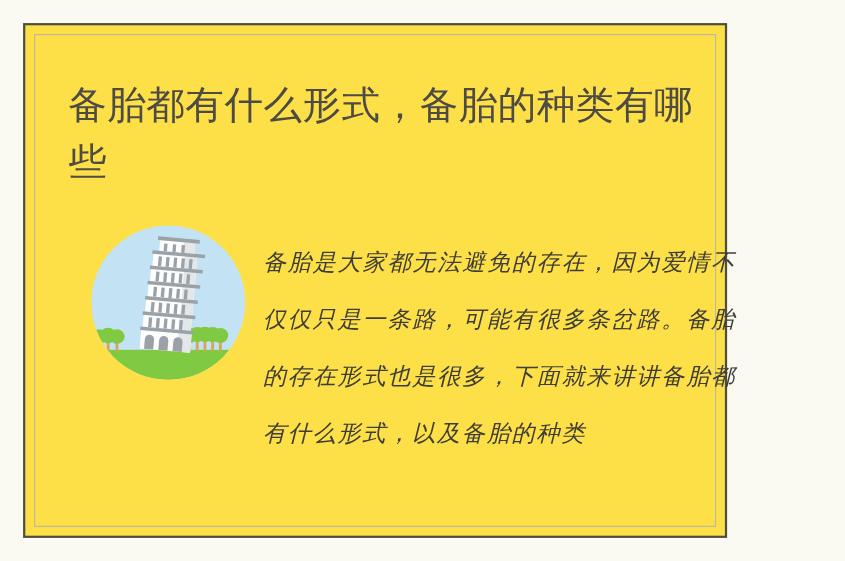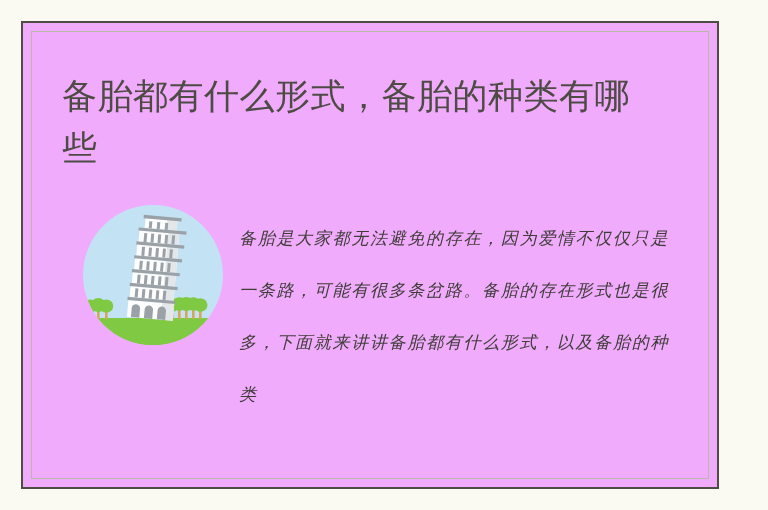--- a/index.html
+++ b/index.html
@@ -11,25 +11,25 @@
     height: 510px;
     background: #fbfaf2;
     font-family: "Liberation Sans", "DejaVu Sans", sans-serif;
     overflow: hidden;
   }
 
   #card {
     position: absolute;
     left: 21px;
     top: 21px;
-    width: 698px;
+    width: 640px;
     height: 468px;
     box-sizing: border-box;
     border: 2px solid #4e4d44;
-    background: #f0abfc;
+    background: #fde047;
   }
 
   #inner-frame {
     position: absolute;
     left: 8px;
     top: 8px;
     right: 8px;
     bottom: 8px;
     box-sizing: border-box;
     border: 1px solid #b9b7a6;
@@ -73,21 +73,21 @@
     height: 140px;
   }
 
   
   #body-copy {
     position: absolute;
     left: 207px;
     top: 180px;
     width: 430px;
     margin: 0;
-    font-size: 17px;
+    font-size: 21px;
     line-height: 52px;
     color: #3f3d38;
     letter-spacing: 1.6px;
     font-family: "DejaVu Serif", "Liberation Serif", serif;
     font-style: italic;
     font-weight: 400;
     text-align: justify;
     text-justify: inter-character;
   }
 </style>

